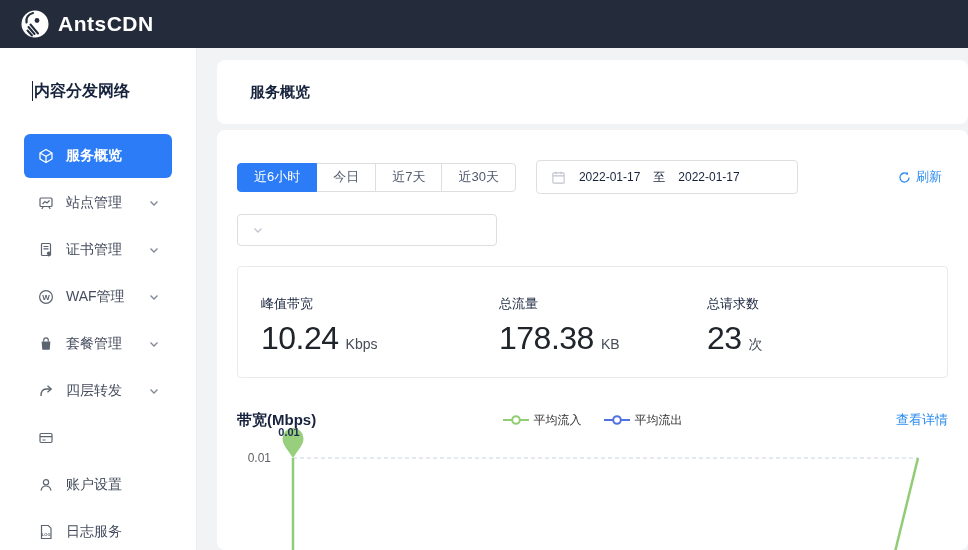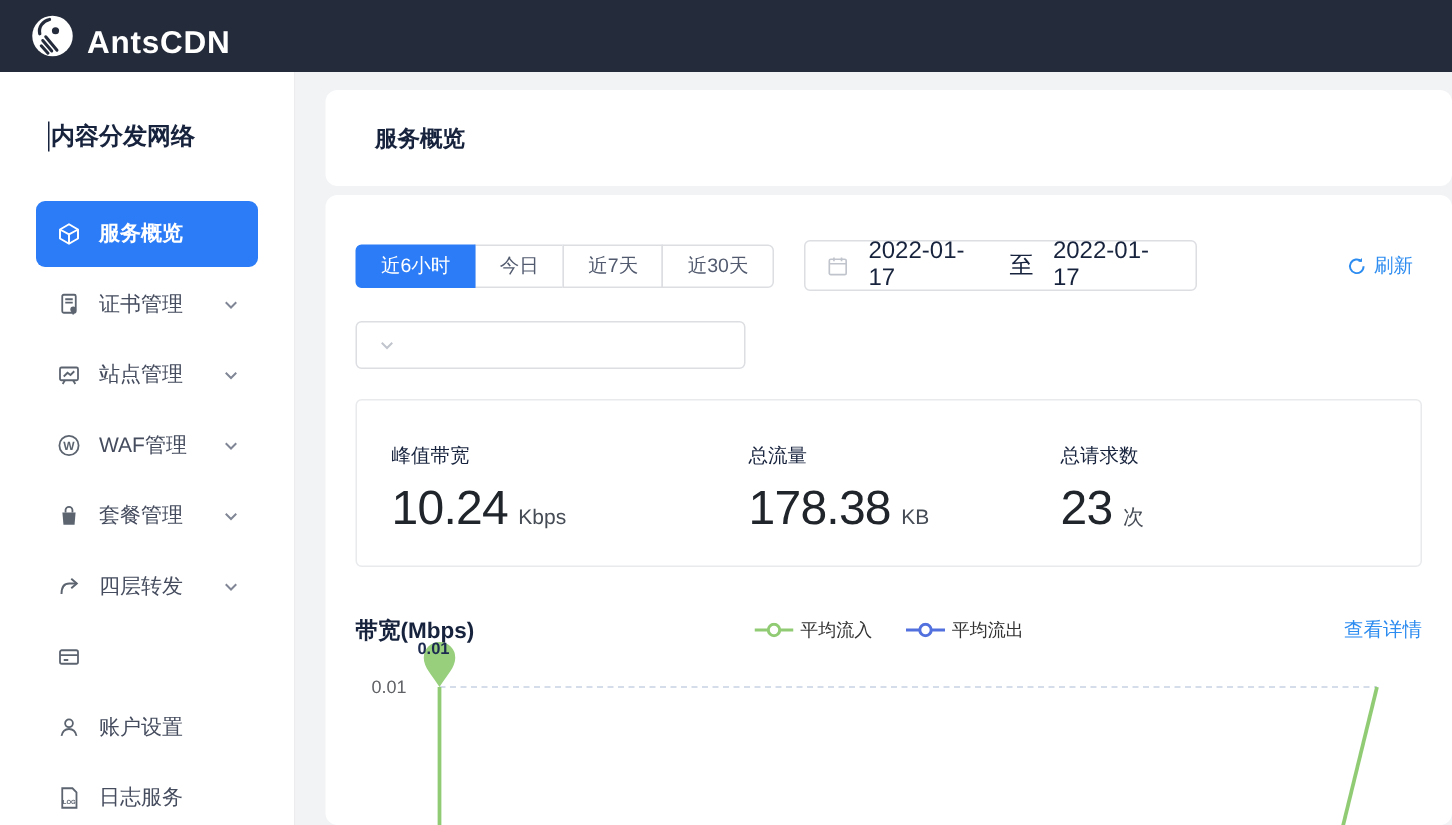--- a/index.html
+++ b/index.html
@@ -2,21 +2,21 @@
 <html><head>
 <meta charset="utf-8">
 <style>
   * { margin:0; padding:0; box-sizing:border-box; }
   html,body { width:968px; height:550px; overflow:hidden;
     font-family:"Liberation Sans", sans-serif; background:#f2f3f5; }
 
   
   .app-header { position:fixed; top:0; left:0; width:968px; height:48px;
     background:#242b3a; display:flex; align-items:center; padding-left:18px; z-index:30; }
-  .logo { display:flex; align-items:flex-end; gap:6px; cursor:pointer; }
+  .logo { display:flex; align-items:center; gap:6px; cursor:pointer; }
   .logo-text { color:#ffffff; font-size:21px; font-weight:bold; letter-spacing:.5px; }
 
   
   .sidebar { position:fixed; top:48px; left:0; width:197px; height:502px;
     background:#ffffff; border-right:1px solid #ececee; padding:0 24px; z-index:20; }
   .side-title { margin:30px 0 0 8px; font-size:16px; font-weight:bold; color:#17233d;
     display:flex; align-items:center; height:26px; }
   .cursor-line { display:inline-block; width:1px; height:20px; background:#17233d; margin-right:1px; }
   .side-nav { margin-top:30px; }
   .side-item { height:44px; margin-bottom:3px; display:flex; align-items:center;
@@ -39,21 +39,21 @@
   
   .filter-row { display:flex; align-items:center; }
   .tab-group { display:flex; }
   .tab { height:29px; padding:0 16px; display:flex; align-items:center; background:#fff;
     border:1px solid #dcdee2; margin-left:-1px; font-size:13px; color:#515a6e; cursor:pointer; }
   .tab:first-child { margin-left:0; border-radius:4px 0 0 4px; }
   .tab:last-child { border-radius:0 4px 4px 0; }
   .tab.active { background:#2b7cf6; border-color:#2b7cf6; color:#fff; z-index:2; }
   .date-box { margin-left:20px; width:262px; height:34px; border:1px solid #dcdee2;
     border-radius:4px; background:#fff; display:flex; align-items:center;
-    padding:0 14px; gap:13px; font-size:16px; color:#17233d; cursor:pointer; }
+    padding:0 14px; gap:13px; font-size:12px; color:#17233d; cursor:pointer; }
   .refresh-btn { margin-left:auto; margin-right:6px; display:flex; align-items:center; gap:5px;
     color:#2d8cf0; font-size:13px; cursor:pointer; }
 
   
   .select-box { margin-top:20px; width:260px; height:32px; border:1px solid #dcdee2;
     border-radius:4px; background:#fff; display:flex; align-items:center;
     padding:0 12px 0 14px; font-size:13px; color:#515a6e; cursor:pointer; }
   .select-box .sel-val { flex:1; }
 
   
@@ -105,43 +105,43 @@
             <path d="M8 1.5 14 5v6L8 14.5 2 11V5z" fill="none" stroke="#fff" stroke-width="1.3" stroke-linejoin="round"></path>
             <path d="M2 5l6 3.2L14 5M8 8.2V14.5" stroke="#fff" fill="none" stroke-width="1.3"></path>
           </svg>
       </span>
       <span class="s-label">服务概览</span>
     </div>
 
     <div class="side-item">
       <span class="s-icon">
         <svg viewBox="0 0 16 16" width="16" height="16" fill="none" stroke="#5c6470" stroke-width="1.2">
+            <rect x="2" y="3" width="12" height="8.5" rx="1"></rect>
+            <path d="M4.5 9 7 6.5 9 8l2.5-2.5"></path>
+            <path d="M5.3 11.5 3.8 14M10.7 11.5l1.5 2.5"></path>
+          </svg>
+      </span>
+      <span class="s-label">站点管理</span>
+      <span class="chev">
+        <svg width="12" height="12" viewBox="0 0 12 12">
+            <path d="M2.5 4.5 6 8l3.5-3.5" stroke="#808695" fill="none" stroke-width="1.3"></path>
+          </svg>
+      </span>
+    </div>
+
+    <div class="side-item">
+      <span class="s-icon">
+        <svg viewBox="0 0 16 16" width="16" height="16" fill="none" stroke="#5c6470" stroke-width="1.2">
             <rect x="3.5" y="1.5" width="9" height="12" rx="1"></rect>
             <path d="M5.5 4.5h5M5.5 6.8h5"></path>
             <circle cx="10.8" cy="11.3" r="1.9" fill="#5c6470" stroke="none"></circle>
             <path d="M10.8 12.6v2"></path>
           </svg>
       </span>
       <span class="s-label">证书管理</span>
-      <span class="chev">
-        <svg width="12" height="12" viewBox="0 0 12 12">
-            <path d="M2.5 4.5 6 8l3.5-3.5" stroke="#808695" fill="none" stroke-width="1.3"></path>
-          </svg>
-      </span>
-    </div>
-
-    <div class="side-item">
-      <span class="s-icon">
-        <svg viewBox="0 0 16 16" width="16" height="16" fill="none" stroke="#5c6470" stroke-width="1.2">
-            <rect x="2" y="3" width="12" height="8.5" rx="1"></rect>
-            <path d="M4.5 9 7 6.5 9 8l2.5-2.5"></path>
-            <path d="M5.3 11.5 3.8 14M10.7 11.5l1.5 2.5"></path>
-          </svg>
-      </span>
-      <span class="s-label">站点管理</span>
       <span class="chev">
         <svg width="12" height="12" viewBox="0 0 12 12">
             <path d="M2.5 4.5 6 8l3.5-3.5" stroke="#808695" fill="none" stroke-width="1.3"></path>
           </svg>
       </span>
     </div>
 
     <div class="side-item">
       <span class="s-icon">
         <svg viewBox="0 0 16 16" width="16" height="16">

